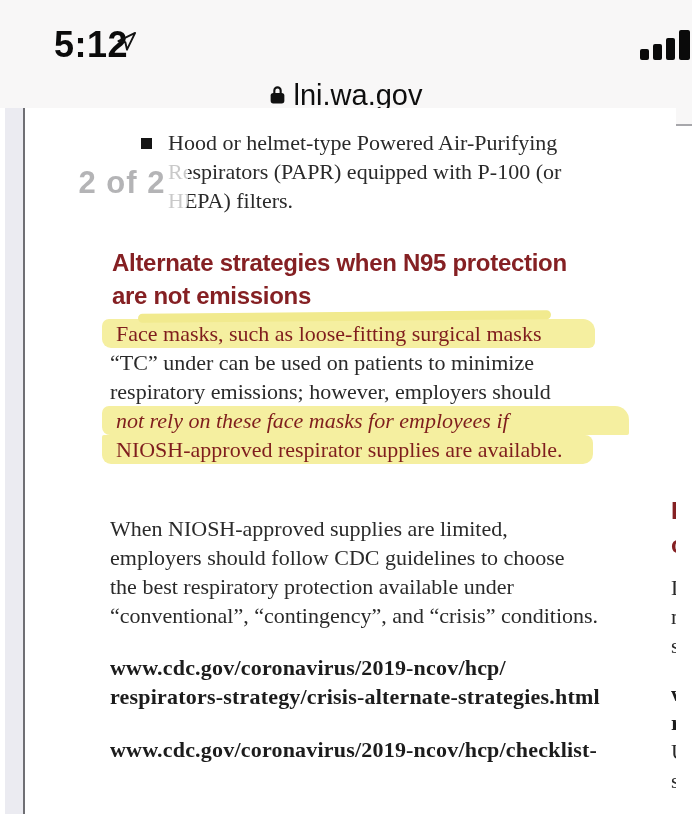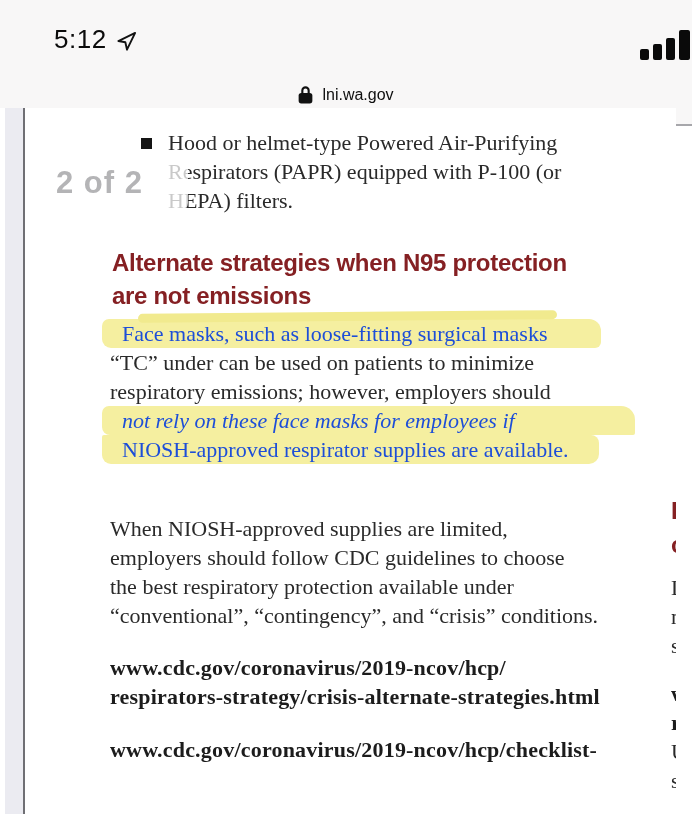--- a/index.html
+++ b/index.html
@@ -10,32 +10,32 @@
   }
 
   
   .chrome {
     position:absolute; top:0; left:0; width:692px; height:126px;
     background:#f8f7f7; border-bottom:2px solid #a7a7ab;
   }
   .status-bar { position:absolute; top:0; left:0; width:100%; height:66px; }
   .status-time {
     position:absolute; left:54px; top:24px;
-    font-size:26px; font-weight:400; color:#0b0b0b; letter-spacing:.5px;
+    font-size:36px; font-weight:700; color:#0b0b0b; letter-spacing:.5px;
   }
   .loc-icon { position:absolute; left:115px; top:30px; width:23px; height:23px; }
   .signal-icon { position:absolute; right:-2px; top:30px; width:54px; height:30px; }
 
   .url-bar {
     position:absolute; top:66px; left:0; width:100%; height:58px;
     display:flex; align-items:center; justify-content:center; gap:9px;
     cursor:pointer;
   }
   .lock-icon { width:15px; height:19px; margin-top:-2px; }
-  .url-domain { font-size:16px; color:#0e0e0e; }
+  .url-domain { font-size:29px; color:#0e0e0e; }
 
   
   .content {
     position:absolute; top:108px; left:0; width:676px; height:706px;
     background:#fff; overflow:hidden;
   }
   .left-gutter {
     position:absolute; left:5px; top:0; bottom:0; width:20px;
     background:#ebebf1; border-right:2px solid #6f6f74;
   }
@@ -53,22 +53,22 @@
     font-family:"Liberation Sans", sans-serif; font-weight:700;
     font-size:24px; letter-spacing:-0.3px; color:#852023;
   }
   .heading-block .ln { height:33px; line-height:33px; }
 
   .para1-block { position:absolute; left:110px; top:211px; }
   .para2-block { position:absolute; left:110px; top:406px; }
 
   .hl {
     position:relative; display:inline-block;
-    background:#f5efa0; color:#1d4ed8;
-    margin-left:-8px; padding-left:20px; border-radius:7px 12px 6px 9px;
+    background:#f5efa0; color:#7f1d1d;
+    margin-left:-8px; padding-left:14px; border-radius:7px 12px 6px 9px;
   }
   .ext-a { padding-right:54px; }
   .ext-a::after {
     content:""; position:absolute; left:36px; right:44px; top:-7px; height:9px;
     background:#f1ea8e; border-radius:6px; transform:rotate(-0.5deg);
   }
   .ext-b { padding-right:120px; border-radius:7px 14px 2px 8px;font-style:italic; }
   .ext-c { padding-right:30px; border-radius:2px 8px 10px 9px; }
 
   .link-block {
@@ -85,21 +85,21 @@
   .f-serif { font-family:"Liberation Serif", serif; font-size:22px; color:#2a2a2a; }
   .f-serif-b { font-family:"Liberation Serif", serif; font-weight:700; font-size:22px; color:#1c1c1c; }
   .fp1 { top:389px; } .fp2 { top:423px; }
   .fp3 { top:467px; } .fp4 { top:496px; } .fp5 { top:525px; }
   .fp6 { top:573px; } .fp7 { top:602px; }
   .fp8 { top:631px; } .fp9 { top:660px; }
 
   .page-indicator {
     position:absolute; left:56px; top:46px; width:132px; height:58px;
     background:rgba(255,255,255,0.75); border-radius:9px;
-    display:flex; align-items:center; 
+    display:flex; align-items:center; justify-content:center;
   }
   .page-indicator span {
     font-size:31px; font-weight:700; color:#b4b4b6; letter-spacing:1px;
   }
 </style>
 </head>
 <body>
 
 <div class="screen">
 

